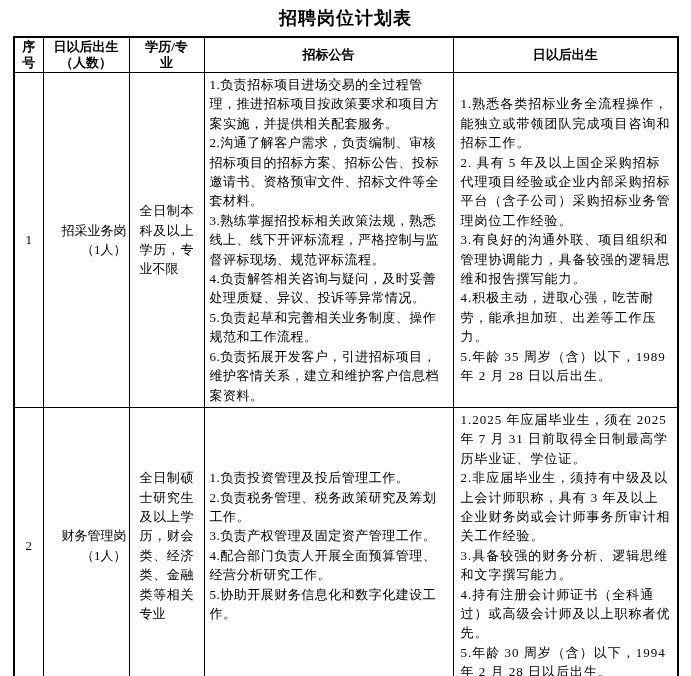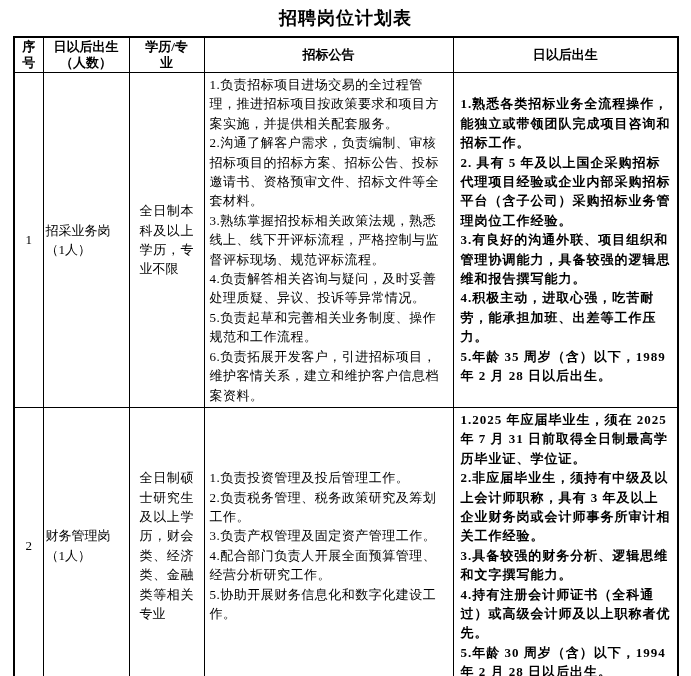--- a/index.html
+++ b/index.html
@@ -56,21 +56,21 @@
   col.w-pos { width: 86px; }
   col.w-edu { width: 75px; }
   col.w-dut { width: 249px; }
   col.w-req { width: 225px; }
   tr.r1 > td { height: 327px; }
   tr.r2 > td { height: 258px; }
   td.c-no {
     text-align: center;
   }
   td.c-pos {
-    text-align: left;
+    text-align: right;
     white-space: pre-line;
     padding: 0 2px;
   }
   td.c-edu {
     font-size: 12.5px;
     text-align: justify;
     text-justify: inter-ideograph;
     padding: 0 10px;
     line-height: 19px;
   }
@@ -78,21 +78,20 @@
     text-align: left;
     white-space: pre-line;
     padding: 2px 4px 2px 5px;
     letter-spacing: 0.5px;
   }
   td.c-req {
     text-align: left;
     white-space: pre-line;
     padding: 2px 6px 2px 7px;
     letter-spacing: 1px;
-    font-weight: bold;
   }
 </style>
 </head>
 <body>
 
 <div class="page">
   <div class="doc-title">招聘岗位计划表</div>
 
   <table class="plan">
     <colgroup>

